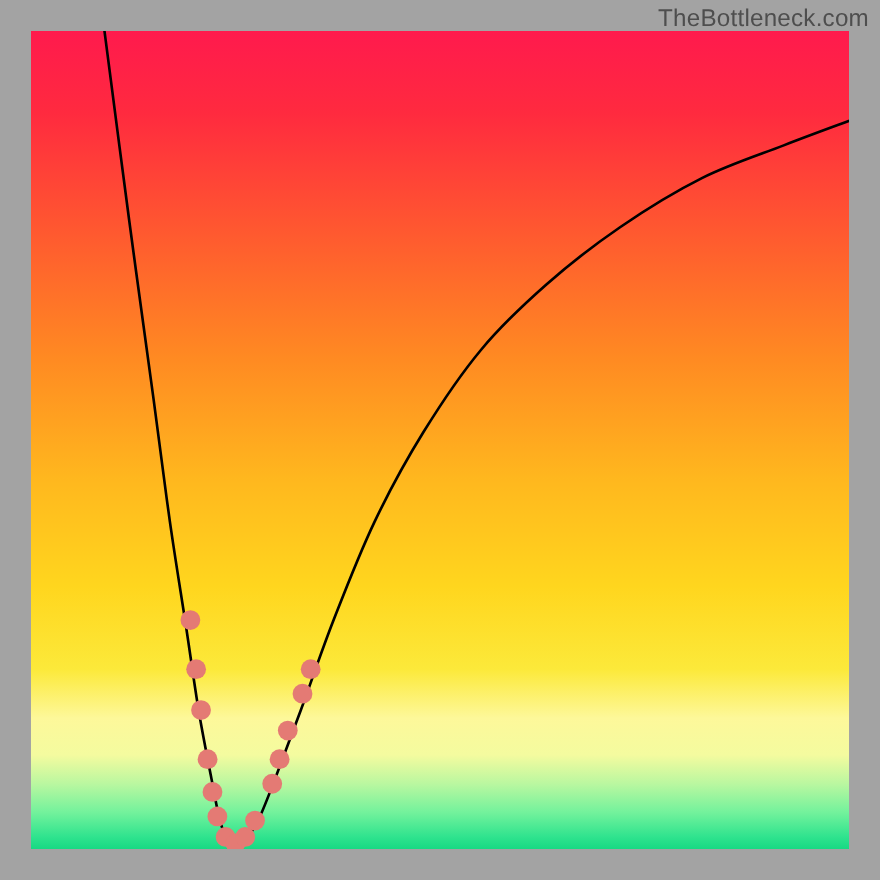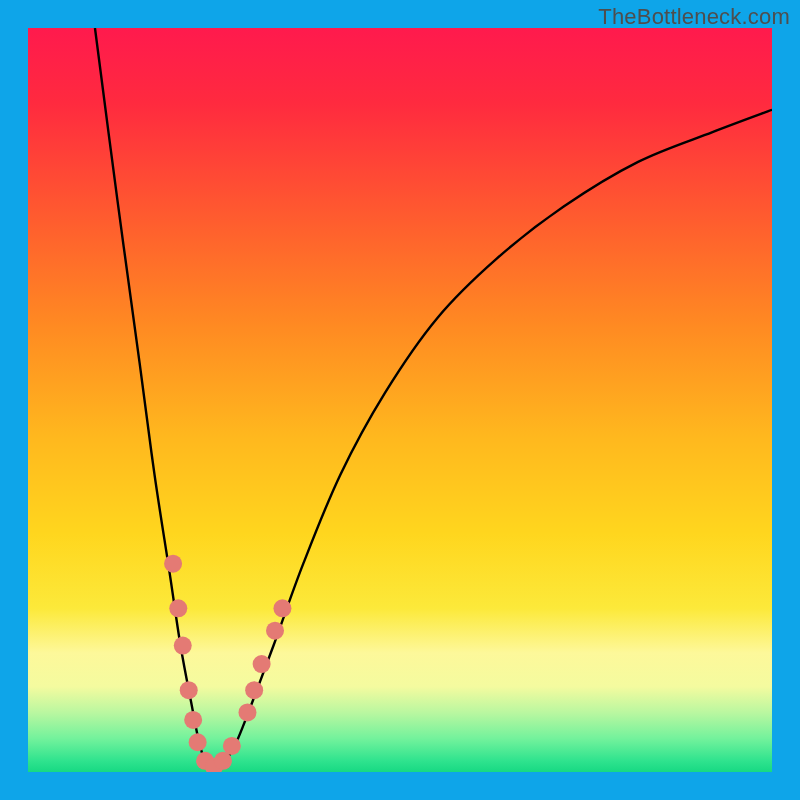--- a/index.html
+++ b/index.html
@@ -10,21 +10,21 @@
     overflow: hidden;
     background: #000;
     font-family: Arial, Helvetica, sans-serif;
   }
   .frame {
     position: absolute;
     left: 0;
     top: 0;
     width: 800px;
     height: 800px;
-    background: #0ea5e9;
+    background: #a3a3a3;
   }
   .plot {
     position: absolute;
     left: 28px;
     top: 28px;
     width: 744px;
     height: 744px;
     overflow: hidden;
   }
   .gradient {

